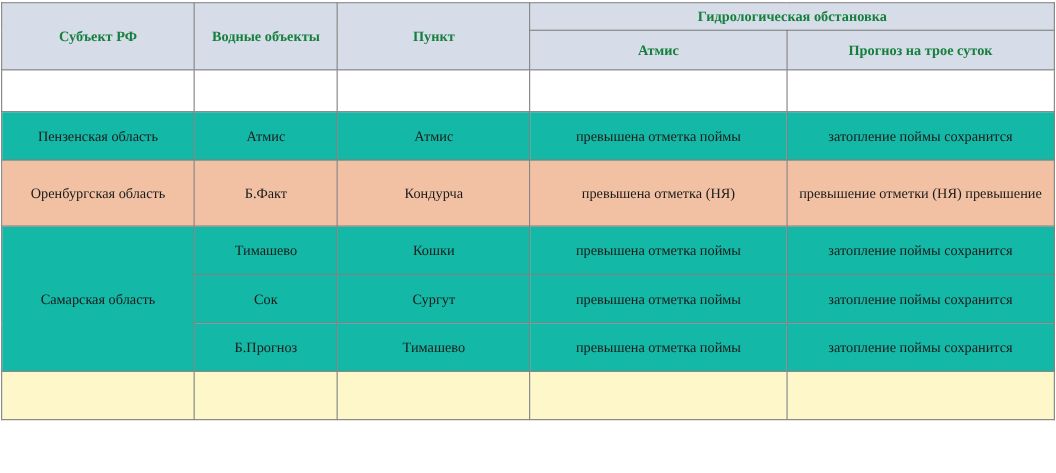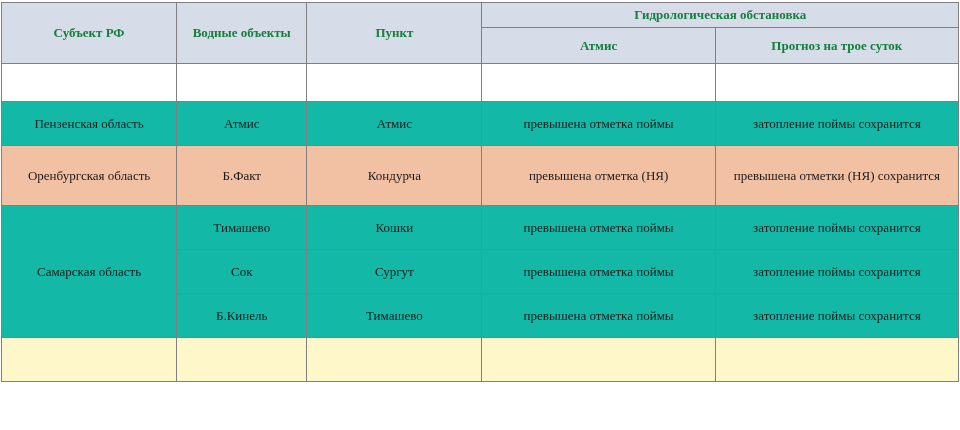--- a/index.html
+++ b/index.html
@@ -116,40 +116,40 @@
         <td class="cell-yellow">Атмис</td>
         <td class="cell-yellow">превышена отметка поймы</td>
         <td class="cell-yellow">затопление поймы сохранится</td>
       </tr>
 
       <tr class="row-h-tall">
         <td class="cell-orange region">Оренбургская область</td>
         <td class="cell-orange">Б.Факт</td>
         <td class="cell-orange">Кондурча</td>
         <td class="cell-orange">превышена отметка (НЯ)</td>
-        <td class="cell-orange">превышена отметки (НЯ) сохранится</td>
+        <td class="cell-orange">превышение отметки (НЯ) превышение</td>
       </tr>
 
       <tr class="row-h">
         <td class="cell-yellow region" rowspan="3">Самарская область</td>
         <td class="cell-yellow">Тимашево</td>
         <td class="cell-yellow">Кошки</td>
         <td class="cell-yellow">превышена отметка поймы</td>
         <td class="cell-yellow">затопление поймы сохранится</td>
       </tr>
 
       <tr class="row-h">
         <td class="cell-yellow">Сок</td>
         <td class="cell-yellow">Сургут</td>
         <td class="cell-yellow">превышена отметка поймы</td>
         <td class="cell-yellow">затопление поймы сохранится</td>
       </tr>
 
       <tr class="row-h">
-        <td class="cell-yellow">Б.Кинель</td>
+        <td class="cell-yellow">Б.Прогноз</td>
         <td class="cell-yellow">Тимашево</td>
         <td class="cell-yellow">превышена отметка поймы</td>
         <td class="cell-yellow">затопление поймы сохранится</td>
       </tr>
 
       <tr>
         <td class="cell-blank region"></td>
         <td class="cell-blank"></td>
         <td class="cell-blank"></td>
         <td class="cell-blank"></td>

